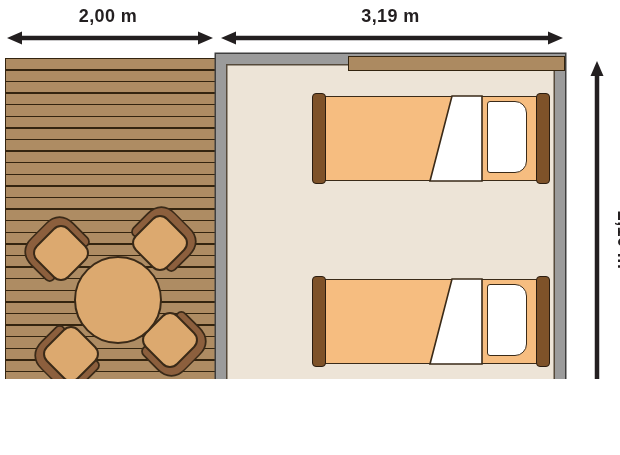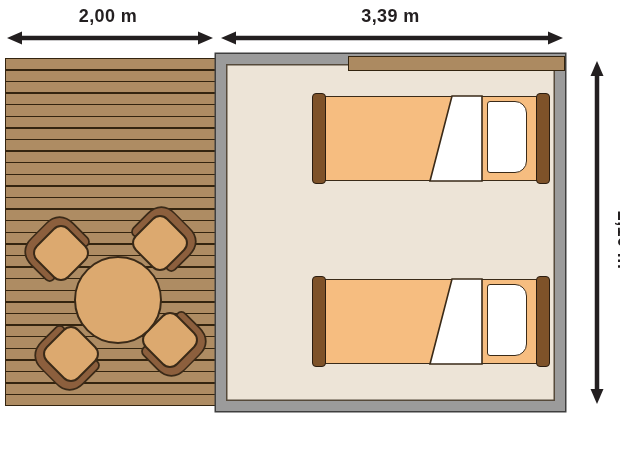--- a/index.html
+++ b/index.html
@@ -3,21 +3,21 @@
 <meta charset="utf-8">
 <style>
   :root{
     --deck-plank:#AE8C63; --deck-line:#33240F; --furn-tan:#DCA96F;
     --furn-outline:#3A2A18; --chair-back:#8C5F3D; --room-floor:#EDE4D7;
     --wall-gray:#9B9B9B; --wall-outline:#3E3E3E; --awning:#AC8A61;
     --mattress:#F6BD80; --bed-post:#7E5229; --bedding:#FFFFFF; --ink:#231F20;
   }
   html,body{margin:0;padding:0;background:#fff;}
   #stage{
-    position:relative;width:620px;height:455px;background:#fff;
+    position:relative;width:620px;height:379px;background:#fff;
     overflow:hidden;font-family:"Liberation Sans", sans-serif;
   }
   .dim-label{
     position:absolute;color:var(--ink);font-size:18px;font-weight:600;
     letter-spacing:.4px;text-align:center;
   }
   #label-deck-width{left:0;top:6px;width:216px;}
   #label-room-width{left:216px;top:6px;width:349px;}
   #label-depth{
     left:623px;top:240px;transform:translate(-50%,-50%) rotate(90deg);
@@ -76,21 +76,21 @@
     border:2px solid var(--furn-outline);
   }
   #arrows{position:absolute;left:0;top:0;}
 </style>
 </head>
 <body>
 
 <div id="stage">
 
   <div id="label-deck-width" class="dim-label">2,00 m</div>
-  <div id="label-room-width" class="dim-label">3,39 m</div>
+  <div id="label-room-width" class="dim-label">3,19 m</div>
   <div id="label-depth" class="dim-label">2,10 m</div>
 
   <svg id="arrows" width="620" height="455" viewBox="0 0 620 455">
     <g fill="#231F20" stroke="#231F20">
       <line x1="19" y1="38" x2="201" y2="38" stroke-width="4.5"></line>
       <polygon points="7,38 22,31.5 22,44.5" stroke="none"></polygon>
       <polygon points="213,38 198,31.5 198,44.5" stroke="none"></polygon>
     </g>
     <g fill="#231F20" stroke="#231F20">
       <line x1="233" y1="38" x2="550" y2="38" stroke-width="4.5"></line>

